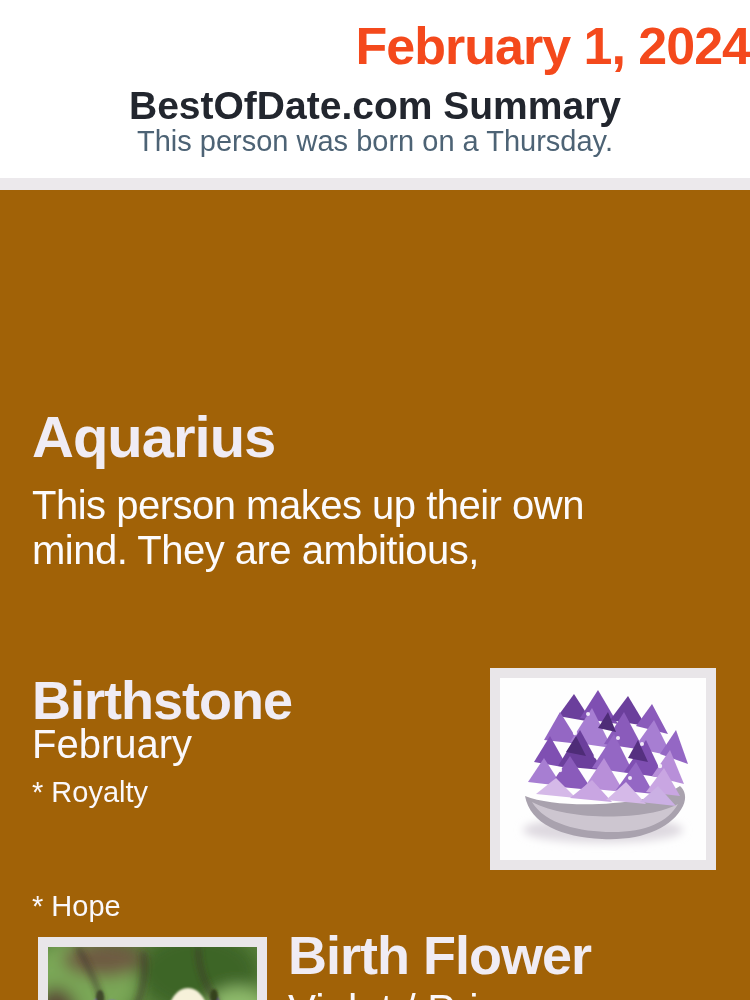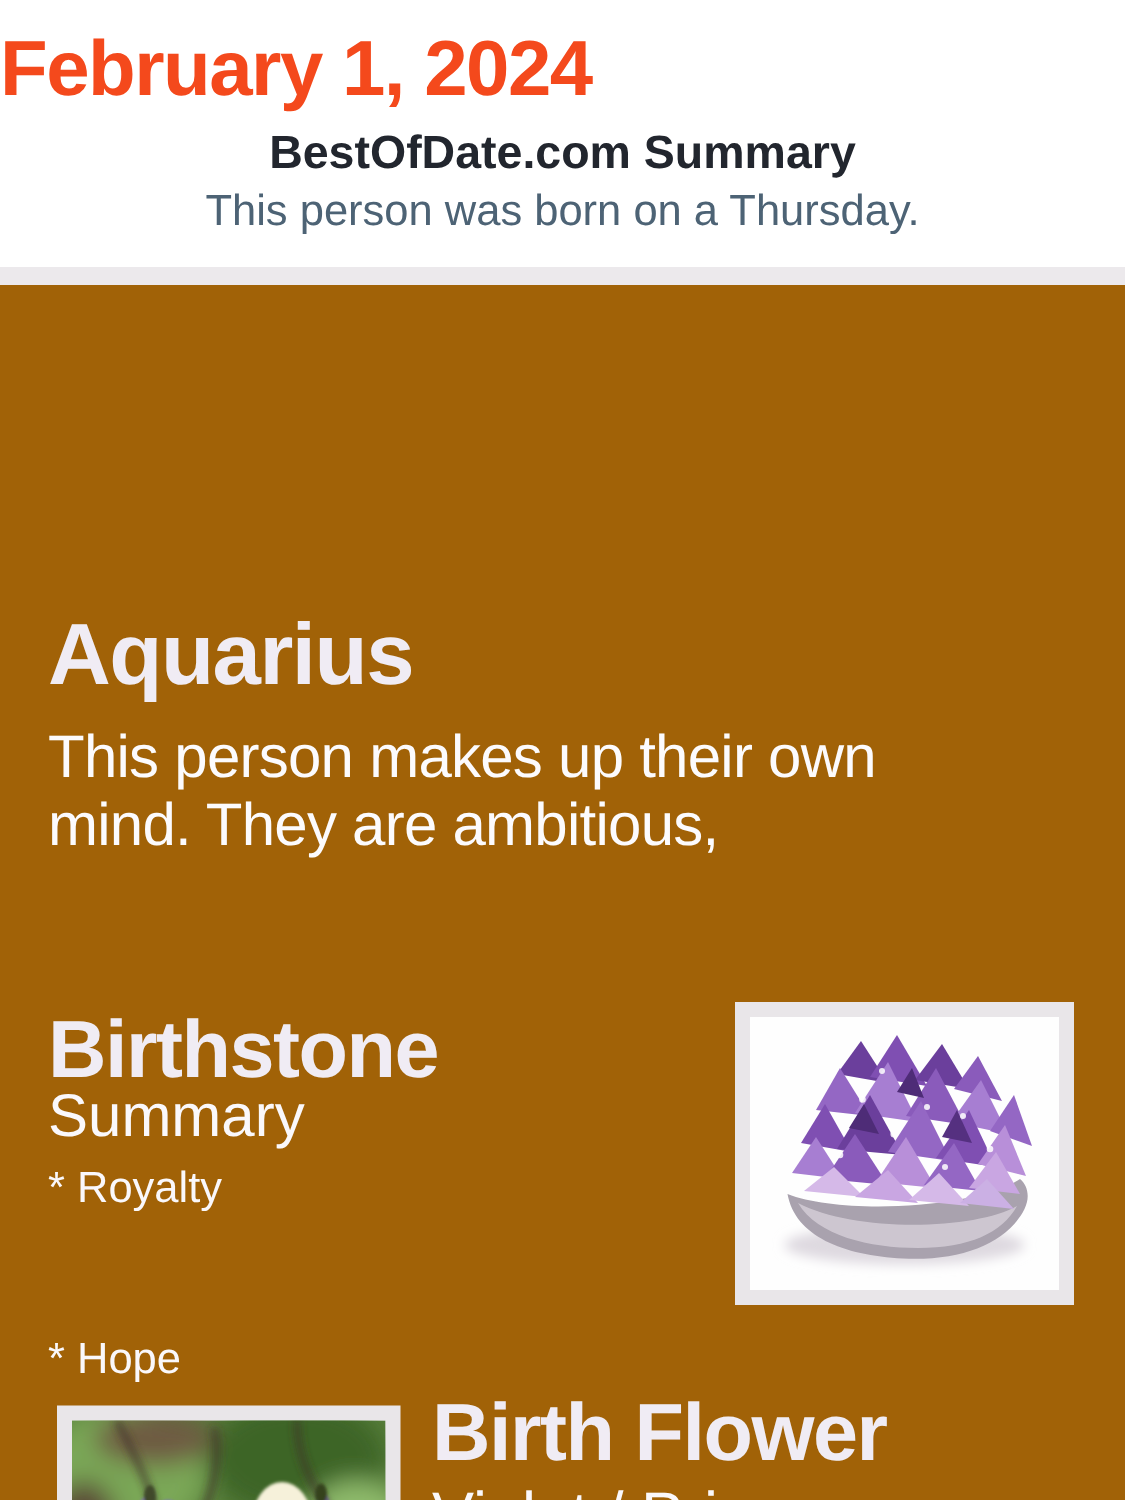--- a/index.html
+++ b/index.html
@@ -1,23 +1,23 @@
 <!DOCTYPE html>
 <html><head>
 <meta charset="utf-8">
 <style>
   html,body{margin:0;padding:0;}
   body{width:750px;height:1000px;background:#ffffff;font-family:"Liberation Sans",sans-serif;}
   .page{position:relative;width:750px;height:1000px;overflow:hidden;background:#ffffff;}
 
   
-  .hdr-date{position:absolute;top:16px;left:0;width:100%;text-align:left;
+  .hdr-date{position:absolute;top:16px;left:0;width:100%;text-align:right;
             font-size:52px;font-weight:700;color:#F4491C;letter-spacing:-1px;}
   .hdr-site{position:absolute;top:84px;left:0;width:100%;text-align:center;
-            font-size:31px;font-weight:600;color:#22262E;}
+            font-size:39px;font-weight:600;color:#22262E;}
   .hdr-born{position:absolute;top:125px;left:0;width:100%;text-align:center;
             font-size:29px;font-weight:400;color:#4D6375;}
 
   .divider-band{position:absolute;top:178px;left:0;width:100%;height:12px;background:#ECE9EC;}
 
   
   .panel{position:absolute;top:190px;left:0;width:100%;height:810px;background:#a16207;}
 
   .zodiac-title{position:absolute;left:32px;top:212px;font-size:58px;font-weight:700;
                 color:#F0ECF4;letter-spacing:-1px;line-height:1.2;}
@@ -58,21 +58,21 @@
   <section class="panel">
 
     <h1 class="zodiac-title" style="margin:0;">Aquarius</h1>
 
     <div class="zodiac-desc">
       <div>This person makes up their own</div>
       <div>mind. They are ambitious,</div>
     </div>
 
     <h2 class="bs-title" style="margin:0;">Birthstone</h2>
-    <div class="bs-name">Summary</div>
+    <div class="bs-name">February</div>
     <div class="trait bs-trait1">* Royalty</div>
     <div class="trait bs-trait3">* Hope</div>
 
     <figure class="photo photo-amethyst" style="margin:0;">
       <svg viewBox="0 0 206 182" aria-hidden="true">
         <defs>
           <filter id="a-soft" x="-40%" y="-40%" width="180%" height="180%">
               <feGaussianBlur stdDeviation="4"></feGaussianBlur>
             </filter>
         </defs>

